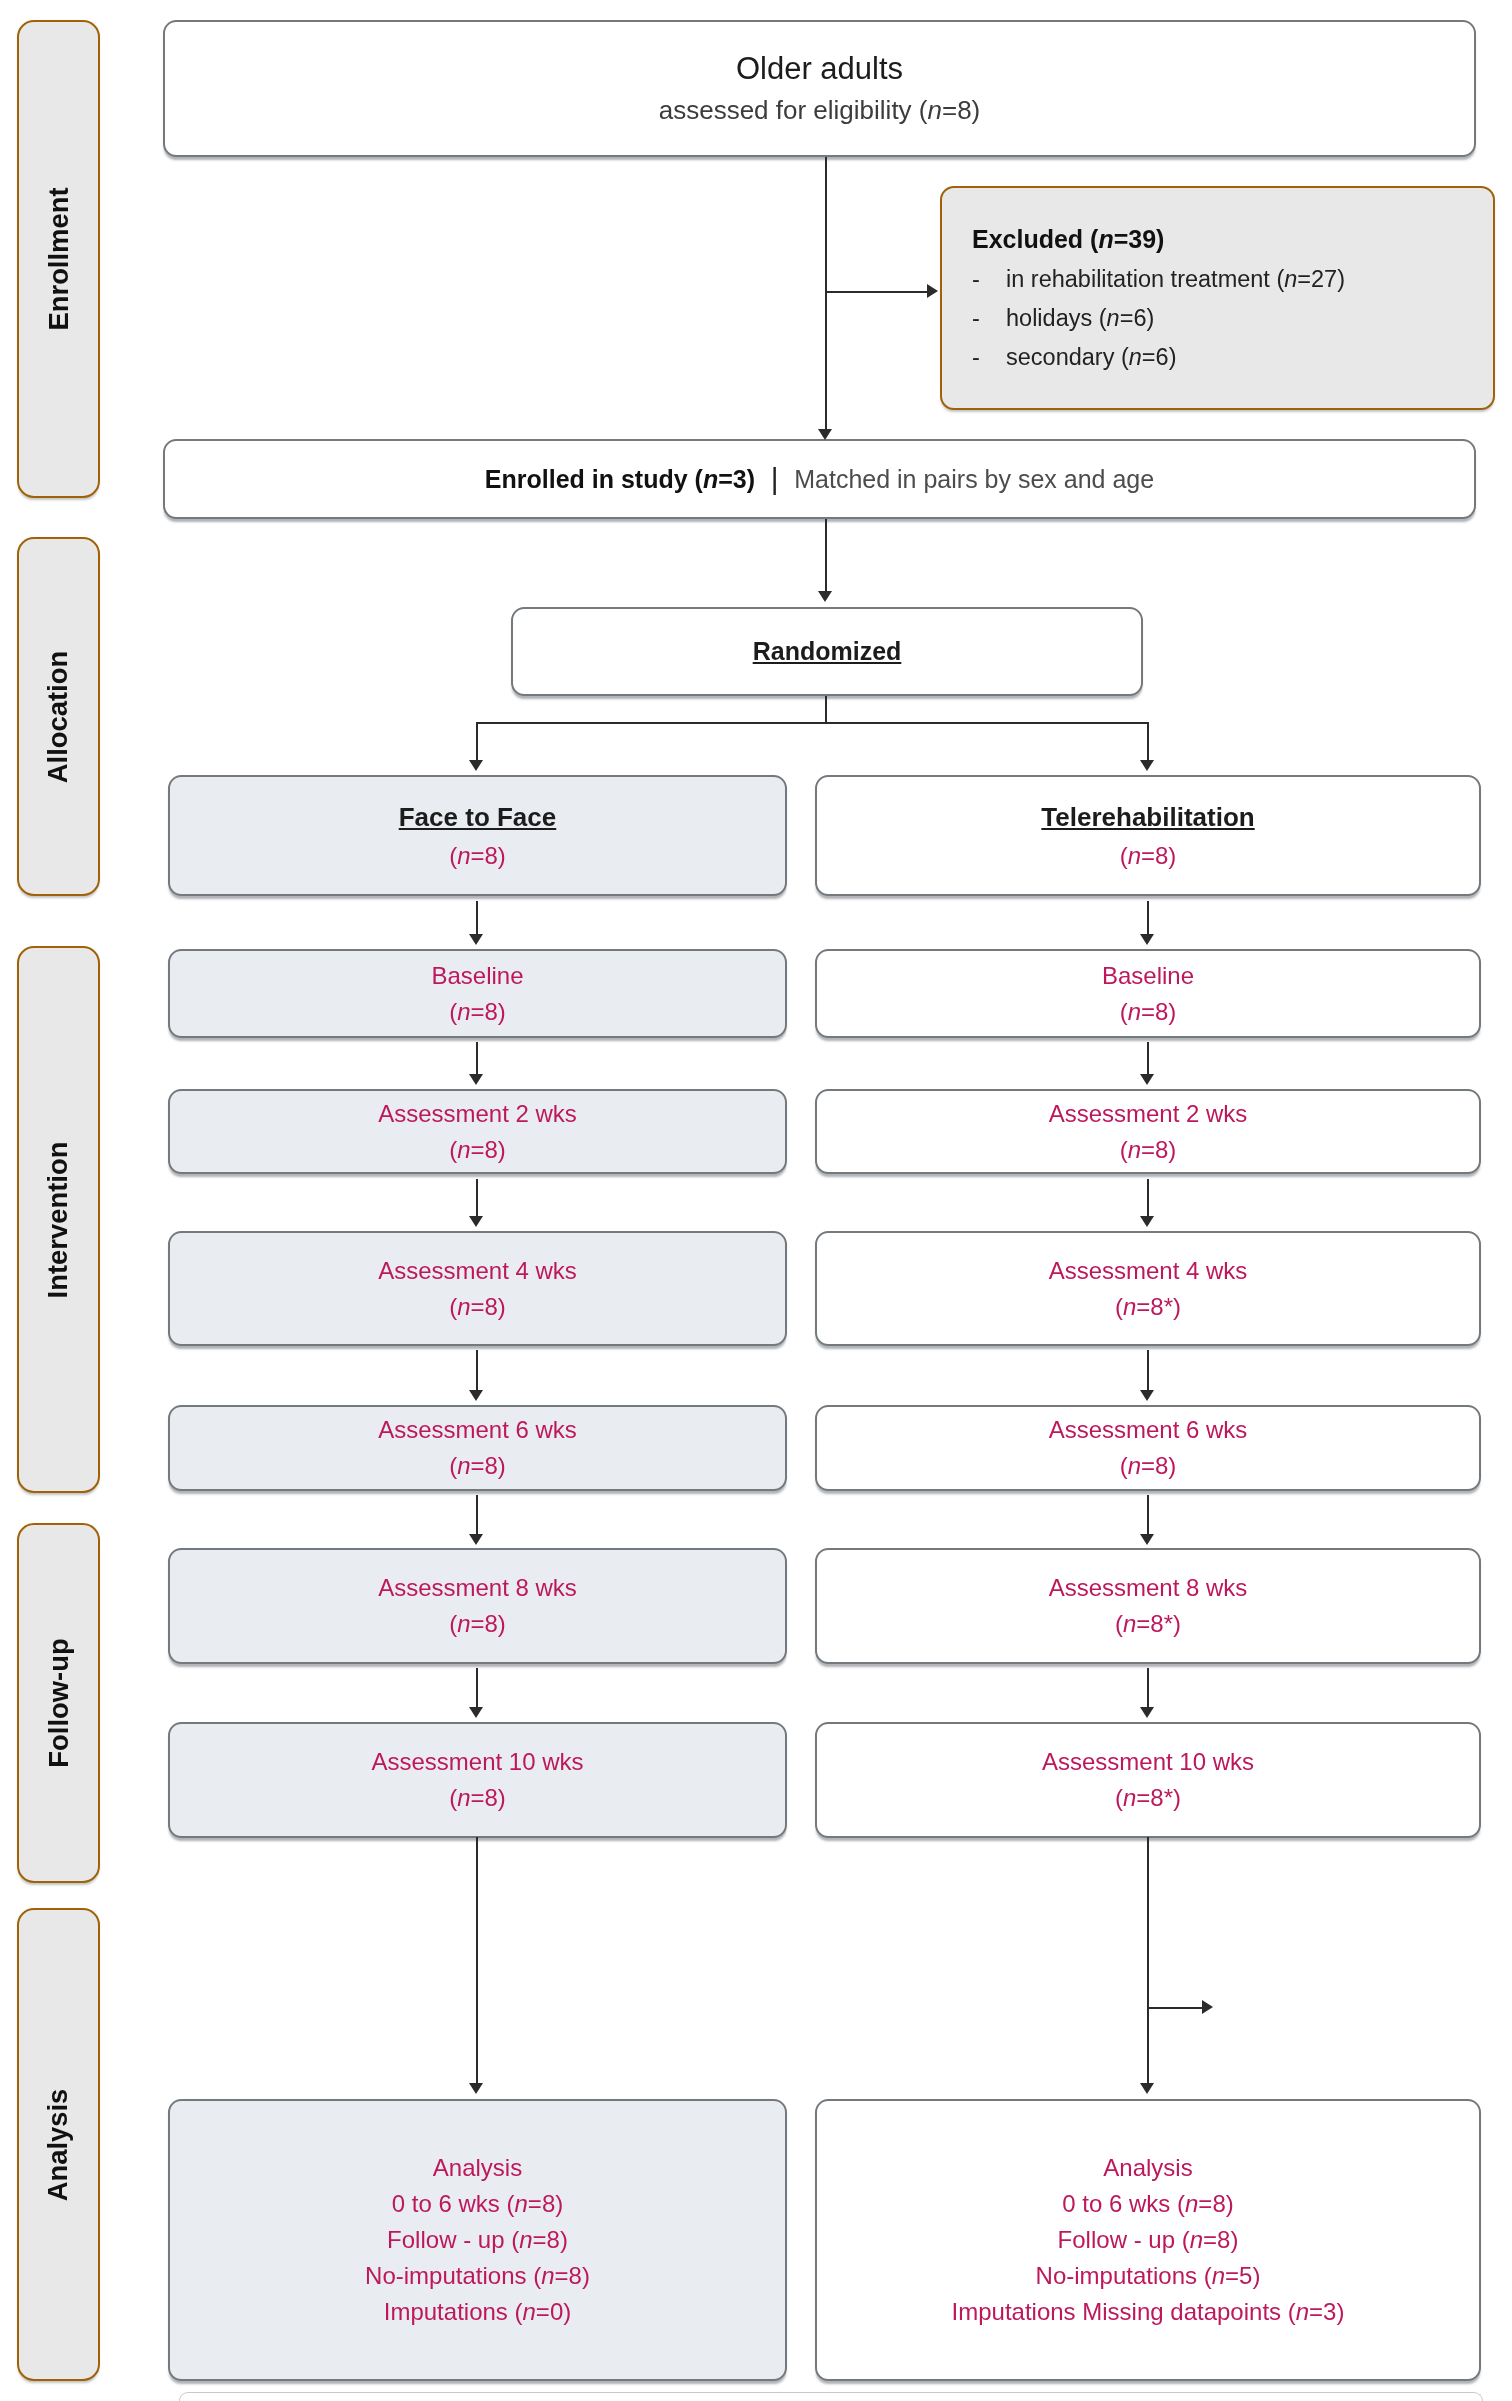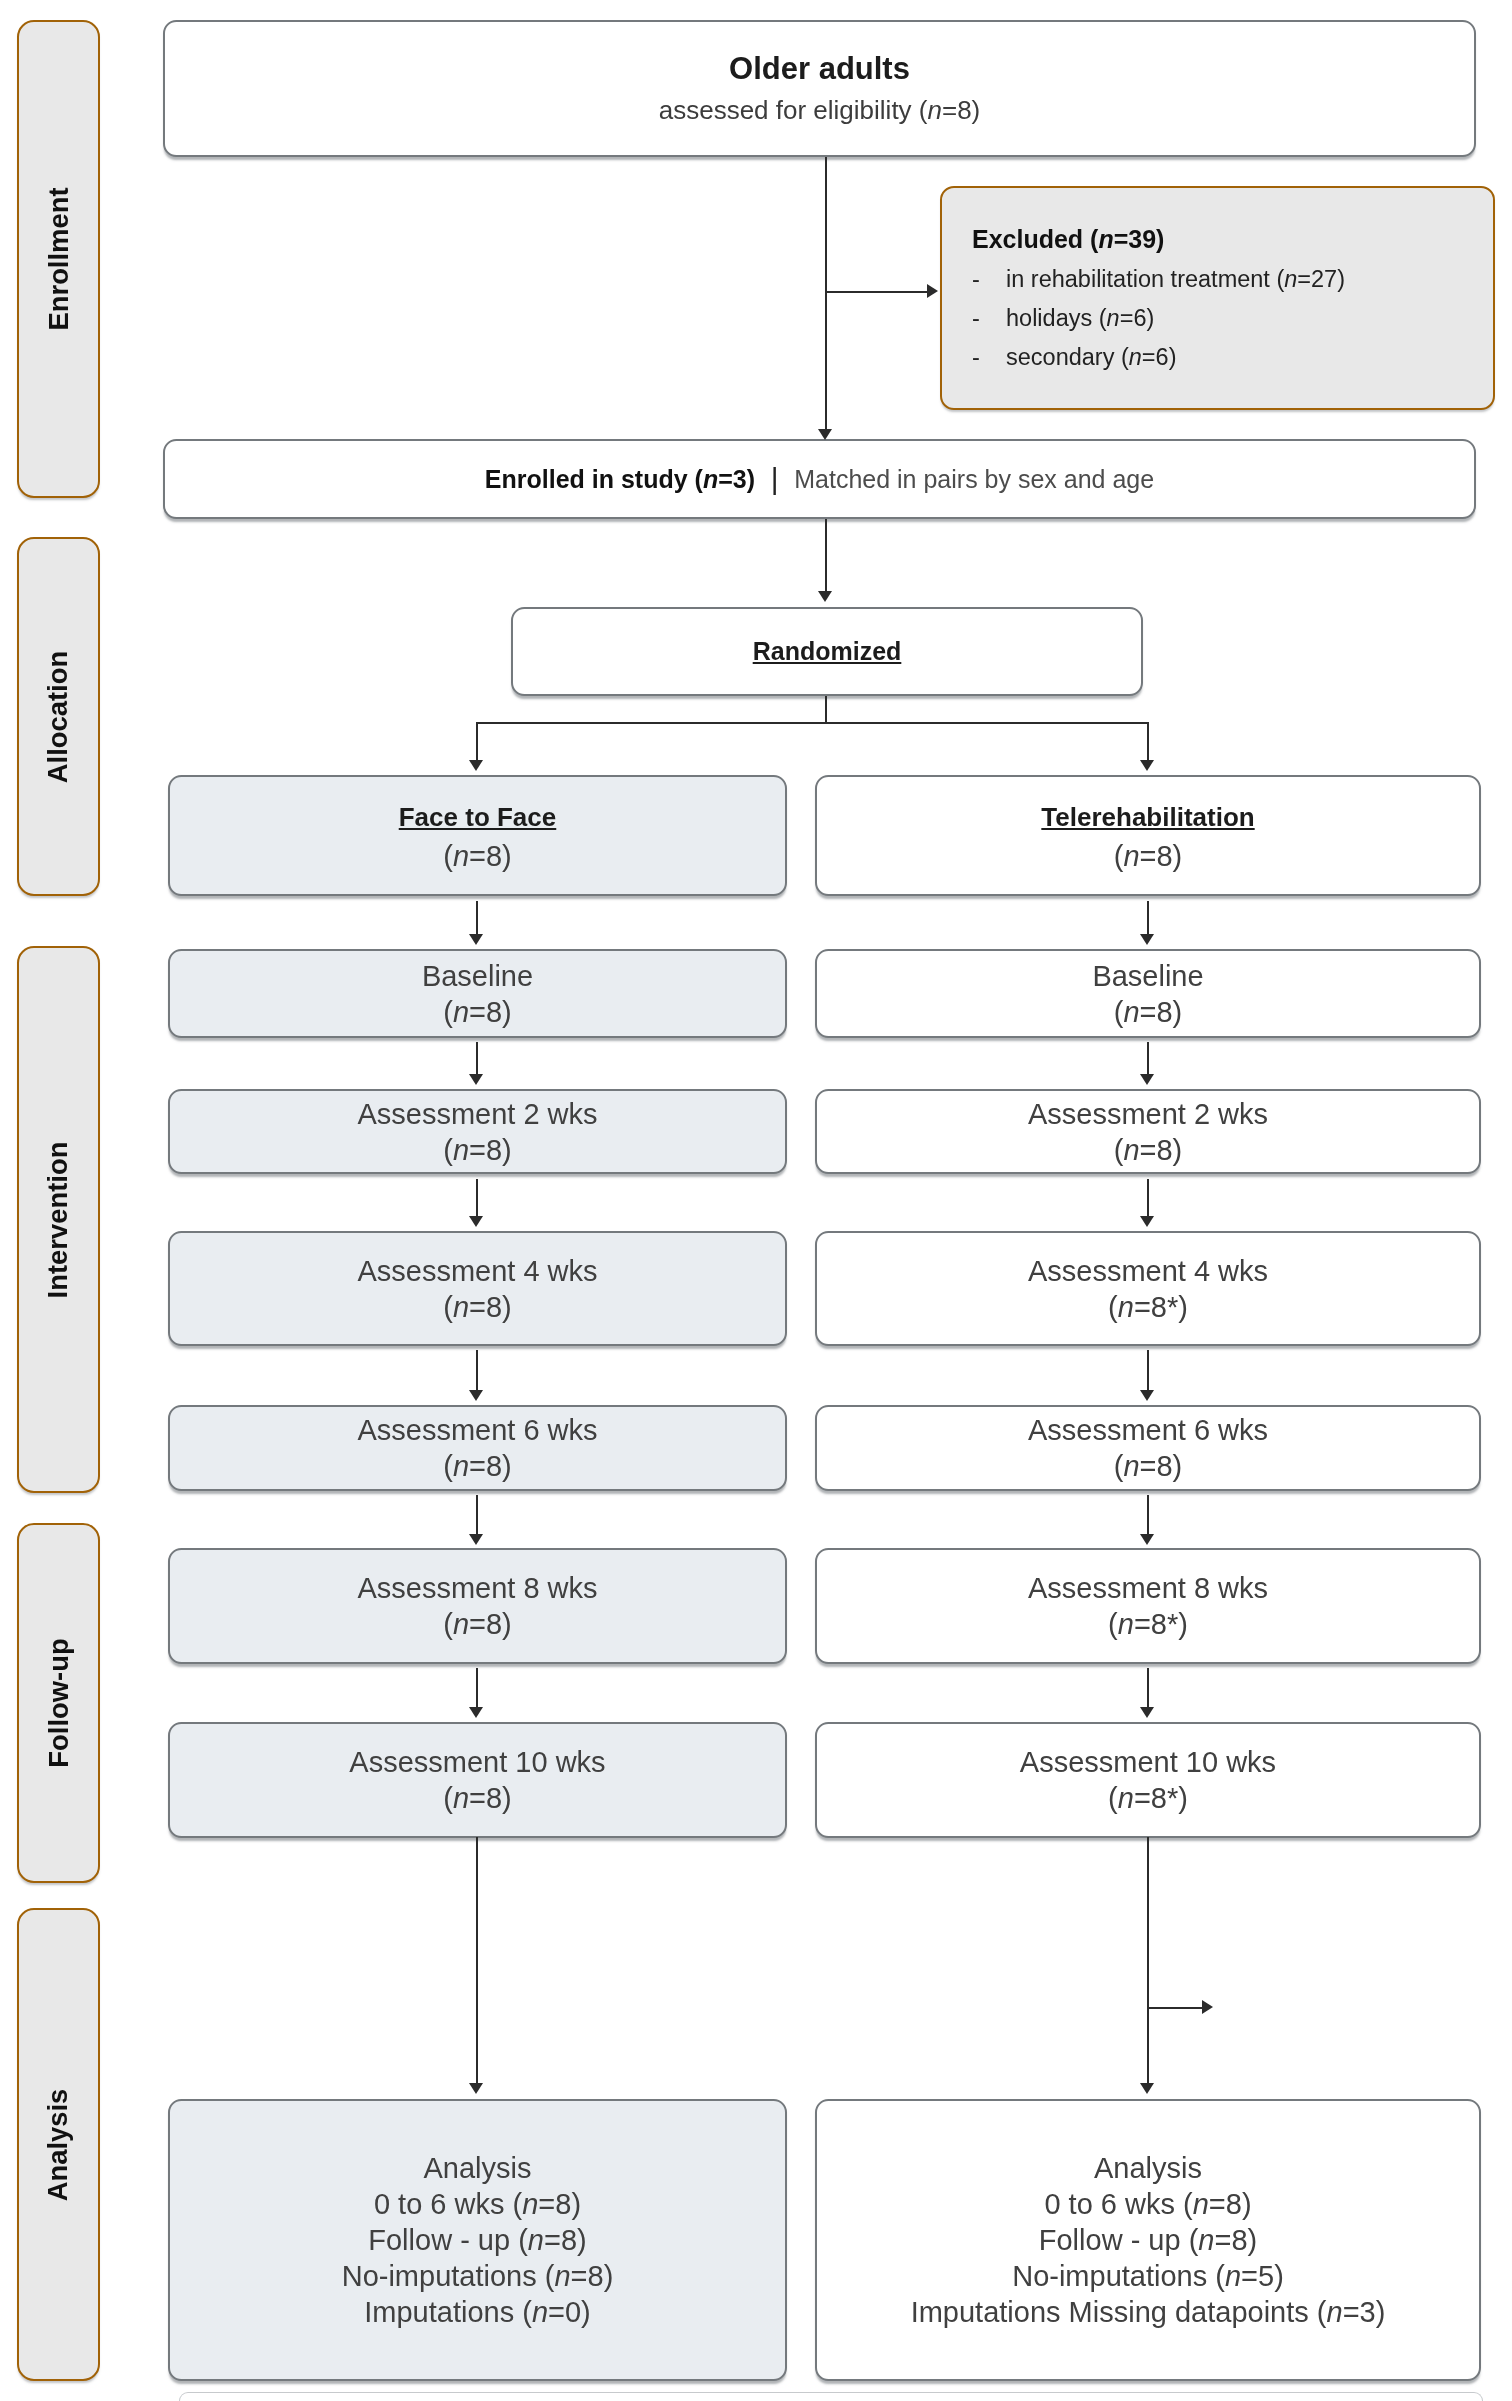--- a/index.html
+++ b/index.html
@@ -7,24 +7,24 @@
           font-family:"Liberation Sans", sans-serif;color:#1c1c1c;overflow:hidden;}
   .box{position:absolute;box-sizing:border-box;background:#ffffff;
        border:2.3px solid #74797d;border-radius:13.3px;
        box-shadow:0 3.9px 2.3px -1.6px rgba(110,115,120,.55);
        display:flex;flex-direction:column;align-items:center;justify-content:center;
        text-align:center;}
   .blue{background:#e9edf1;}
   .panel{background:#e8e8e8;border:2px solid #a16207;border-radius:17px;
          box-shadow:0 3.1px 2.3px -1.6px rgba(120,125,130,.45);}
   .panel .lbl{transform:rotate(-90deg);white-space:nowrap;font-weight:700;font-size:27.4px;color:#111;}
-  .t-title{font-weight:700;font-size:31px;line-height:44px;}
+  .t-title{font-weight:400;font-size:31px;line-height:44px;}
   .t-sub{font-size:26px;color:#3c3c3c;line-height:38px;}
   .t-bold{font-weight:700;font-size:25px;text-decoration:underline;}
-  .ln{font-size:29px;line-height:36px;color:#404040;}
+  .ln{font-size:24px;line-height:36px;color:#be185d;}
   .n{font-style:italic;}
   .left-align{align-items:flex-start;text-align:left;}
   .excl{padding:20.4px 23.5px 20.4px 30px;justify-content:center;}
   .excl .hdr{font-weight:700;font-size:25px;line-height:41px;color:#111;}
   .excl .item{font-size:23.5px;line-height:39px;color:#222;display:flex;}
   .excl .dash{width:34px;flex:0 0 34px;}
   .enr-row{display:flex;align-items:center;justify-content:center;font-size:25px;}
   .enr-row .bld{font-weight:700;color:#111;}
   .enr-row .div{margin:0 15.7px;font-size:30px;font-weight:400;color:#222;}
   .enr-row .mut{color:#4c4c4c;}

